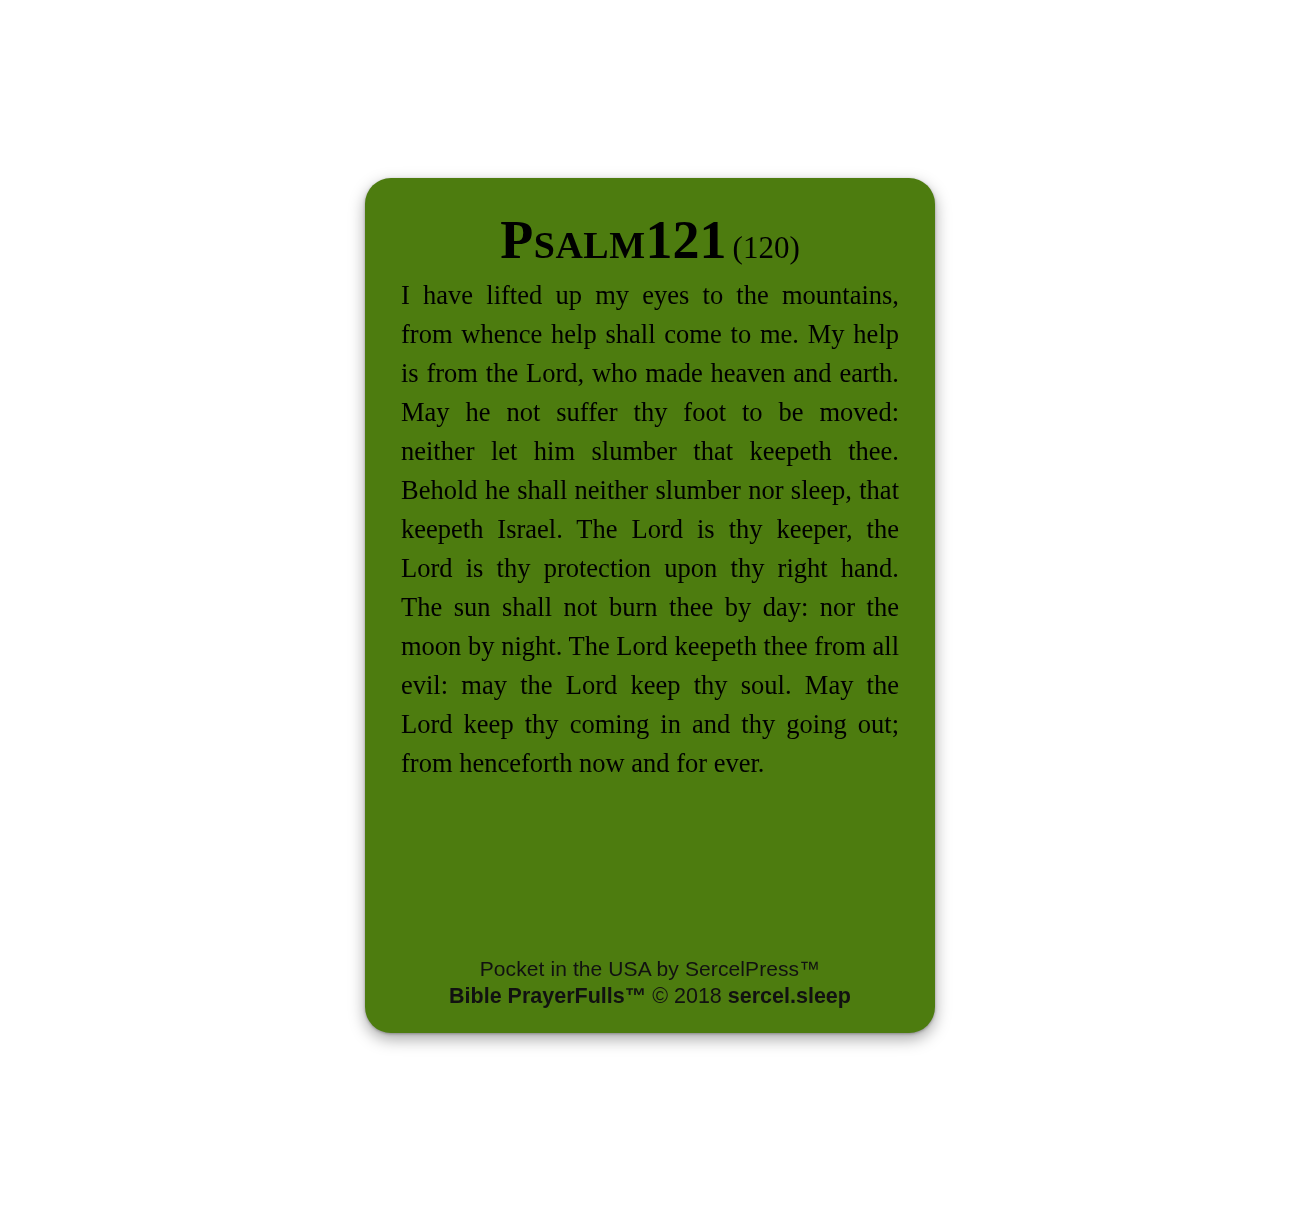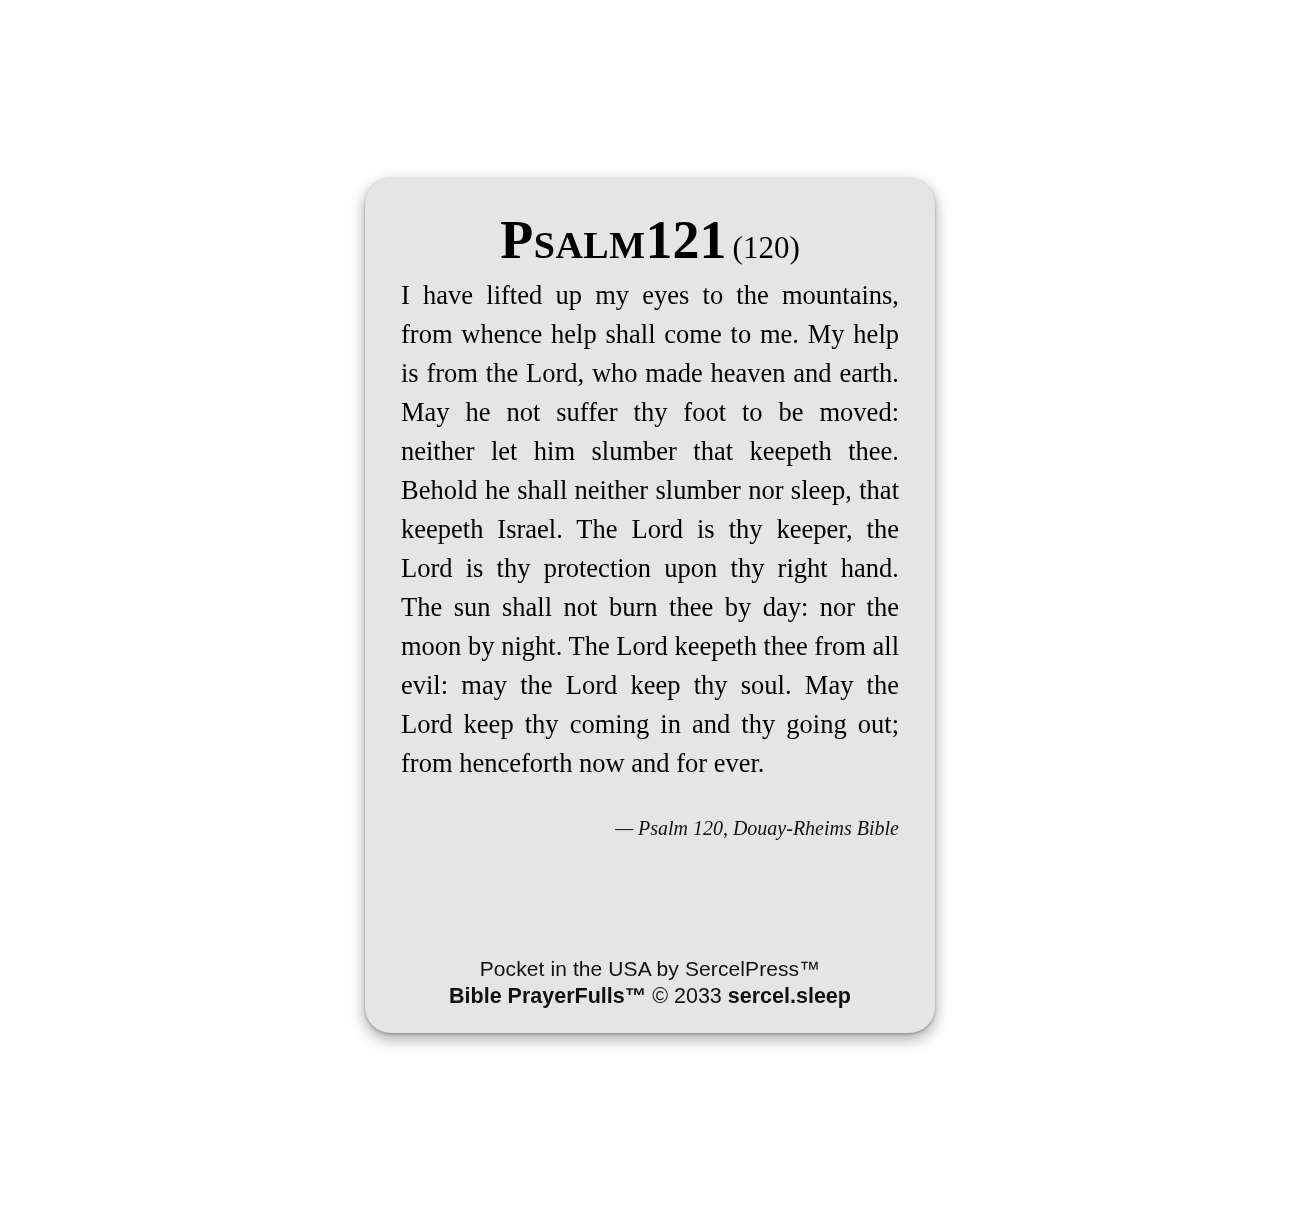--- a/index.html
+++ b/index.html
@@ -21,21 +21,21 @@
     display: flex;
     align-items: center;
     justify-content: center;
   }
 
   .card {
     position: relative;
     width: 570px;
     height: 855px;
     margin-top: -10px;
-    background: #e5e5e5;
+    background: #4d7c0f;
     border-radius: 26px;
     box-shadow: 0 6px 16px rgba(0,0,0,0.35), 0 1px 3px rgba(0,0,0,0.28);
     padding: 26px 36px 0 36px;
     box-sizing: border-box;
     display: flex;
     flex-direction: column;
   }
 
   .title {
     text-align: center;
@@ -108,25 +108,24 @@
 
 <div class="stage">
   <div class="card">
 
     <div class="title">
       <span class="main">Psalm</span><span class="num">121</span><span class="alt">(120)</span>
     </div>
 
     <p class="body-text">I have lifted up my eyes to the mountains, from whence help shall come to me. My help is from the Lord, who made heaven and earth. May he not suffer thy foot to be moved: neither let him slumber that keepeth thee. Behold he shall neither slumber nor sleep, that keepeth Israel. The Lord is thy keeper, the Lord is thy protection upon thy right hand. The sun shall not burn thee by day: nor the moon by night. The Lord keepeth thee from all evil: may the Lord keep thy soul. May the Lord keep thy coming in and thy going out; from henceforth now and for ever.</p>
 
-    <div class="attribution">— Psalm 120, Douay-Rheims Bible</div>
 
     <div class="footer">
       <div class="line1">Pocket in the USA by SercelPress™</div>
       <div class="line2">
         <span class="brand">Bible PrayerFulls™</span>
-        <span class="copy">© 2033</span>
+        <span class="copy">© 2018</span>
         <span class="site">sercel.sleep</span>
       </div>
     </div>
 
   </div>
 </div>
 
 </body></html>

